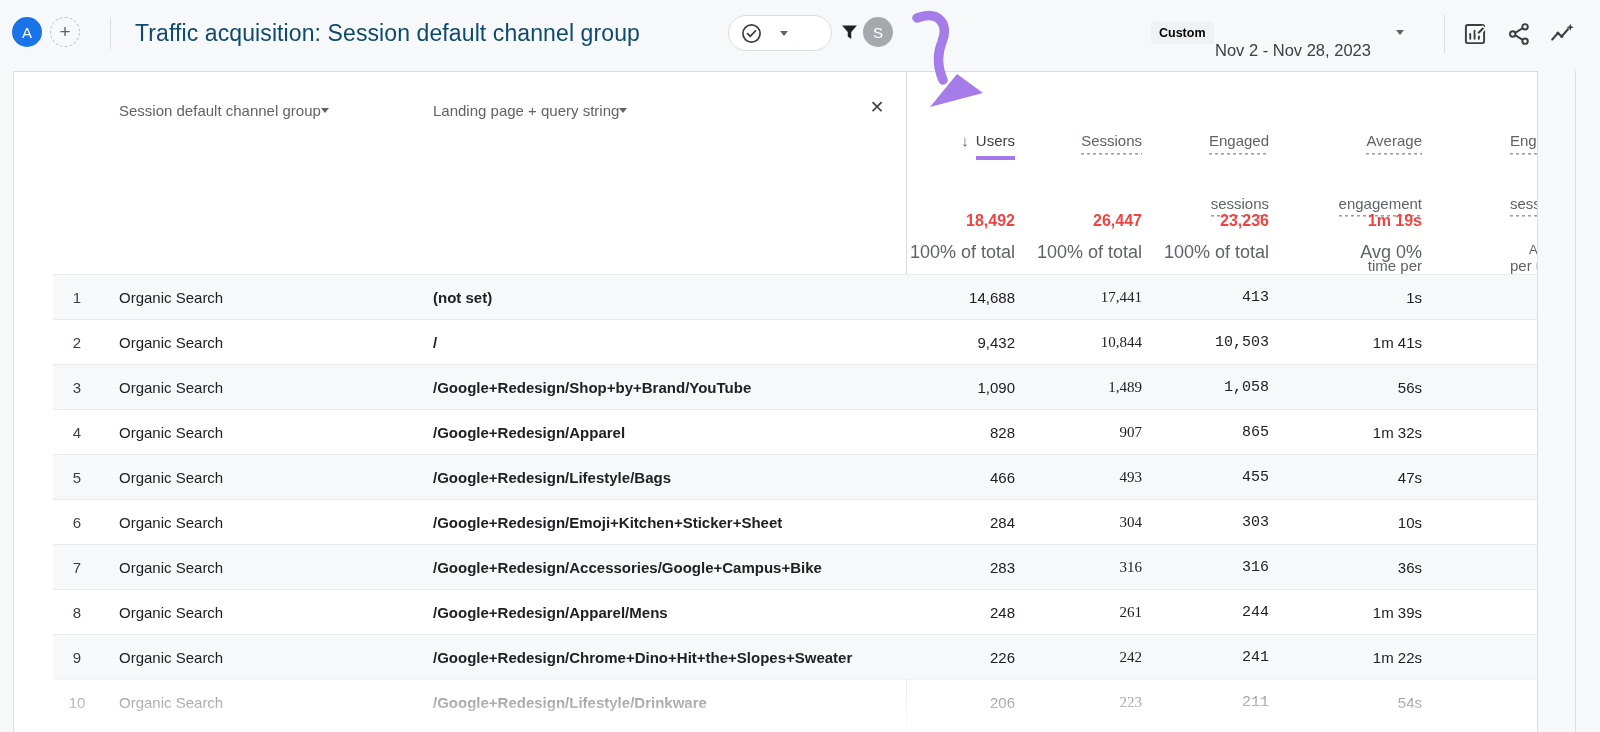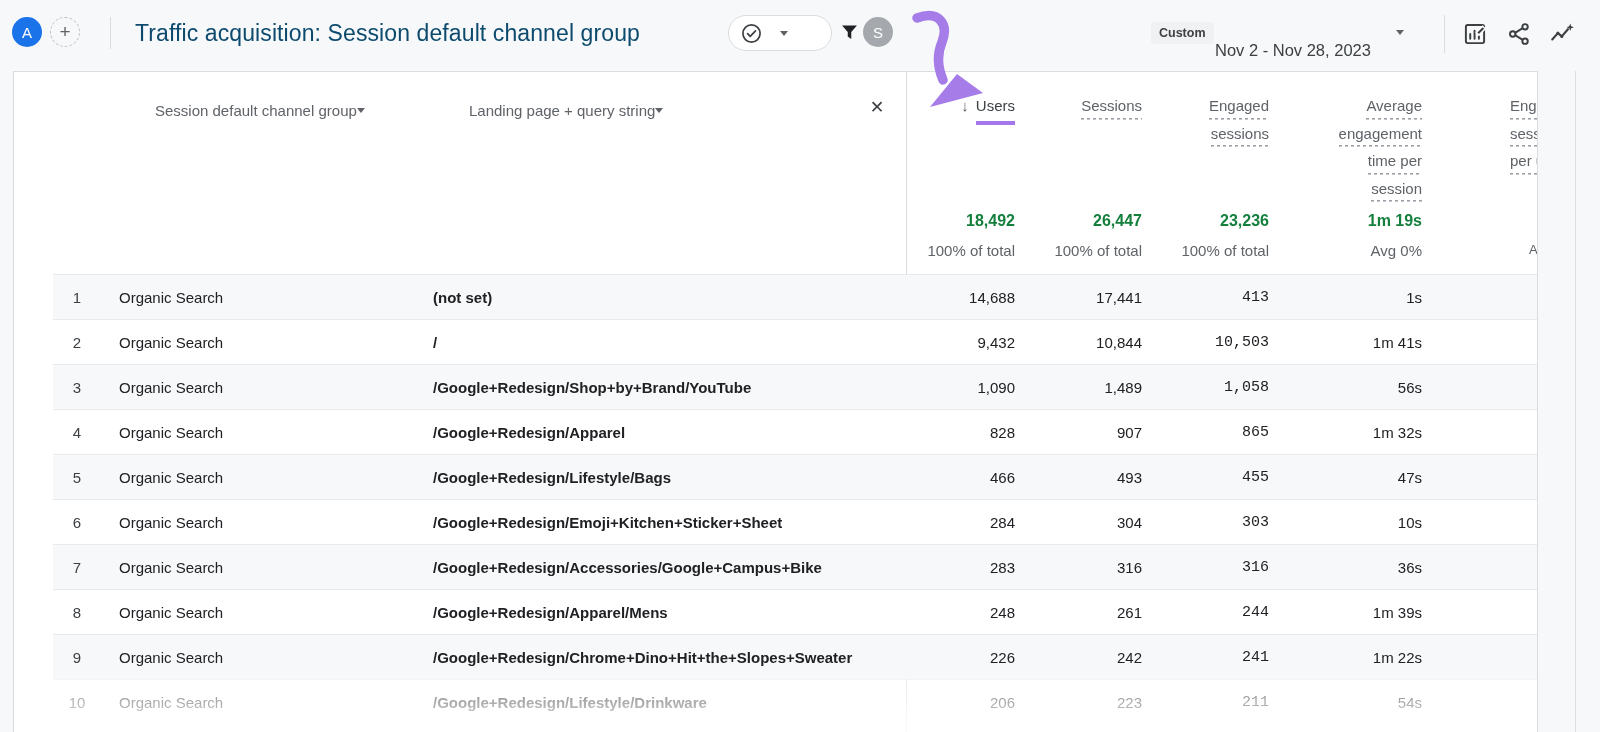--- a/index.html
+++ b/index.html
@@ -23,64 +23,64 @@
   #quality-pill { position:absolute; left:728px; top:15px; width:104px; height:36px; border:1px solid #dadce0;
                   border-radius:18px; background:#fff; display:flex; align-items:center; }
   #quality-pill svg { margin-left:11px; }
   .caret { width:0; height:0; border-left:4.5px solid transparent; border-right:4.5px solid transparent;
            border-top:5.5px solid #5f6368; display:inline-block; }
   #pill-caret { margin-left:17px; }
   #filter-icon { position:absolute; left:839px; top:22px; }
   .s-avatar { position:absolute; left:863px; top:17px; width:30px; height:30px; border-radius:50%;
               background:#a5a8ac; color:#fff; font-size:15px; font-weight:500;
               display:flex; align-items:center; justify-content:center; }
-  #custom-badge { position:absolute; left:1151px; top:22px; background:#eff1f2; color:#404040;
+  #custom-badge { position:absolute; left:1151px; top:22px; background:#eff1f2; color:#000000;
                   font-size:12.5px; font-weight:700; padding:4px 8px; border-radius:3px; }
   #date-range { position:absolute; left:1215px; top:22px; font-size:16.5px; color:#3c4043; white-space:nowrap;margin-top:19px; }
   #date-caret { position:absolute; left:1396px; top:30px; }
   .topbar-icon { position:absolute; top:21px; }
 
   
   #card { position:absolute; left:13px; top:71px; width:1525px; height:661px; background:#fff;
           border:1px solid #dadce0; border-bottom:none; overflow:hidden; }
   #col-divider { position:absolute; left:892px; top:0; width:1px; height:661px; background:#dadce0; }
   .dim-header { position:absolute; top:26px; height:24px; display:flex; align-items:center; 
-                font-size:15px; color:#5f6368; white-space:nowrap;margin-left:36px; }
+                font-size:15px; color:#5f6368; white-space:nowrap; }
   #dim-h1 { left:105px; } #dim-h2 { left:419px; }
   .dim-header .caret { border-top-color:#5f6368; }
   #close-x { position:absolute; left:850px; top:22px; width:26px; height:26px; font-size:17.5px; color:#3c4043;
              display:flex; align-items:center; justify-content:center; cursor:default; }
 
   
   .mcol { position:absolute; top:22px; text-align:right; font-size:15px; color:#5f6368; line-height:23.5px; }
   .mcol-0 { left:867px; width:134px; } .mcol-1 { left:1004px; width:124px; }
   .mcol-2 { left:1131px; width:124px; } .mcol-3 { left:1264px; width:144px; }
   .mcol-4 { left:1496px; width:160px; text-align:left; }
-  .mline { white-space:nowrap; }
+  .mline { white-space:nowrap;margin-top:35px; }
   .dashed { display:inline-block; padding-bottom:2px; margin-bottom:2px;
             background:repeating-linear-gradient(to right,#9aa0a6 0 3px,transparent 3px 6px) left bottom/100% 1.6px no-repeat; }
   .sorted-label { display:inline-block; border-bottom:4px solid #a478ea; padding-bottom:3px; color:#3c4043; }
   .sort-arrow { margin-right:7px; color:#5f6368; font-size:15px; }
 
   
-  .total-val { position:absolute; top:140px; font-size:16px; font-weight:700; color:#15803d; text-align:right; }
-  .total-sub { position:absolute; top:170px; font-size:15px; color:#5f6368; text-align:right; }
+  .total-val { position:absolute; top:140px; font-size:16px; font-weight:700; color:#ef4444; text-align:right; }
+  .total-sub { position:absolute; top:170px; font-size:18px; color:#5f6368; text-align:right; }
   #total-clipped { position:absolute; left:1515px; top:170px; font-size:13px; color:#5f6368; white-space:nowrap; }
 
   
   #rows { position:absolute; left:39px; top:202px; width:1486px; }
   .row { position:relative; height:45px; border-top:1px solid #e9eaee; background:#fff; }
   .row.odd { background:#f7f8f9; }
   .row.faded { opacity:.5; }
   .cell { position:absolute; top:0; height:45px; display:flex; align-items:center; font-size:15px; color:#202124; }
   .cell.num { left:0; width:48px; justify-content:center; color:#3c4043; }
   .cell.channel { left:66px; font-weight:500; }
   .cell.landing { left:380px; font-weight:700; }
   .cell.val { justify-content:flex-end; font-weight:500; }
-  .cell.v0 { left:828px; width:134px; } .cell.v1 { left:965px; width:124px; }
+  .cell.v0 { left:828px; width:134px; } .cell.v1 { left:965px; width:124px;font-family:Liberation Serif, serif; }
   .cell.v2 { left:1092px; width:124px;font-family:Liberation Mono, monospace; } .cell.v3 { left:1225px; width:144px; }
 
   #bottom-fade { position:absolute; left:0; bottom:0; width:100%; height:42px; pointer-events:none;
                  background:linear-gradient(to bottom, rgba(255,255,255,0), rgba(255,255,255,.85)); }
 
   #right-line { position:absolute; left:1575px; top:71px; width:1px; height:661px; background:#dcdee2; }
   #arrow-annotation { position:absolute; left:895px; top:10px; pointer-events:none; z-index:5; }
 </style>
 </head>
 <body>

